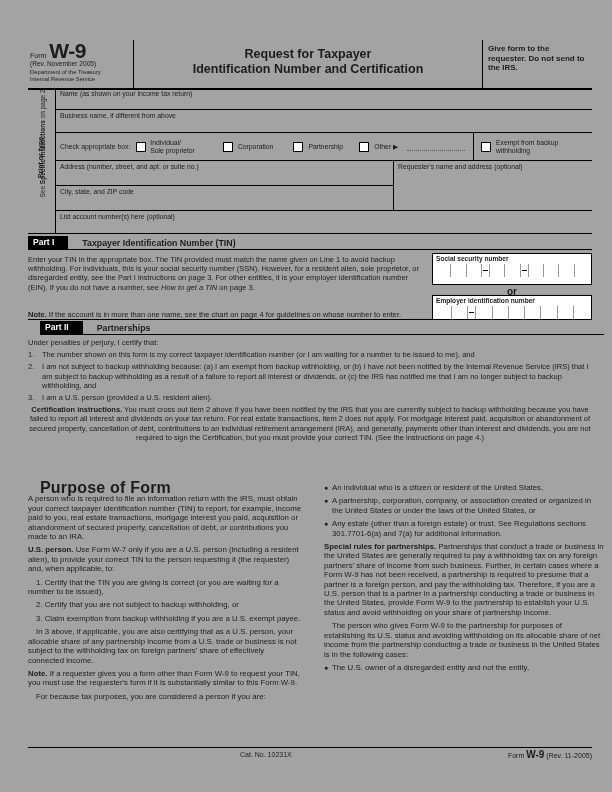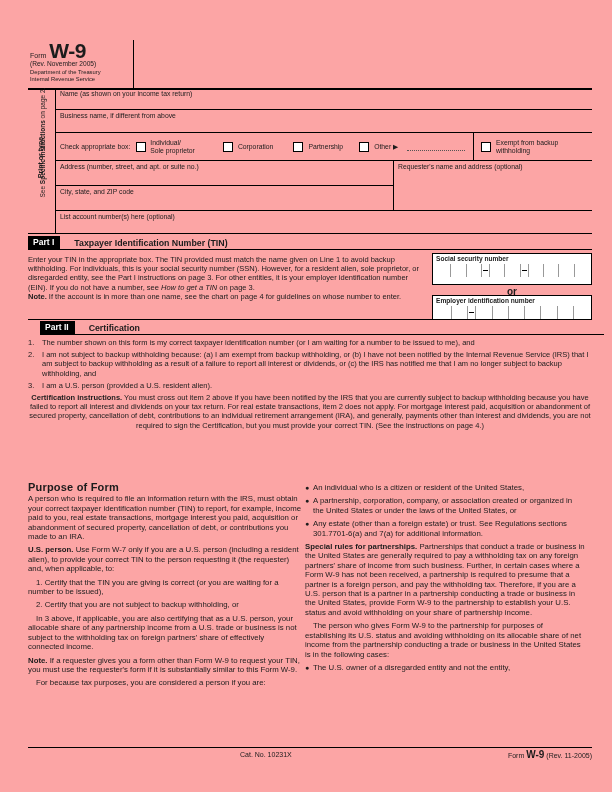--- a/index.html
+++ b/index.html
@@ -1,16 +1,16 @@
 <!DOCTYPE html>
 <html><head>
 <meta charset="utf-8">
 <style>
   html,body{margin:0;padding:0;background:#fff;}
-  .page{position:relative;width:612px;height:792px;background:#fca5a5;overflow:hidden;
+  .page{position:relative;width:612px;height:792px;background:#a3a3a3;overflow:hidden;
         font-family:"Liberation Sans", sans-serif;color:#1c1c1c;text-decoration:underline;}
   .b{font-weight:bold;}
   .i{font-style:italic;}
 
   
   .header{position:absolute;top:40px;left:28px;width:564px;height:48px;
           border-bottom:2px solid #000;display:flex;}
   .h-left{width:106px;border-right:1px solid #000;padding:2px 4px 0 2px;box-sizing:border-box;}
   .formline{display:flex;align-items:flex-end;gap:3px;}
   .form-word{font-size:7px;}
@@ -44,30 +44,30 @@
   .row-addr-city{height:50px;display:flex;border-bottom:0;}
   .ac-left{width:337px;display:flex;flex-direction:column;}
   .ac-left .frow{flex:1;}
   .requester{flex:1;border-left:1px solid #000;border-bottom:1px solid #000;box-sizing:border-box;}
   .row-acct{height:22px;border-bottom:0;}
 
   
   .partbar{position:absolute;left:28px;width:564px;height:14px;display:flex;align-items:center;
            border-bottom:1px solid #000;box-sizing:border-box;}
   .part-tag{background:#000;color:#fff;font-weight:bold;font-size:8.5px;
-            padding:1px 6px 2px 5px;margin-right:14px;}
+            padding:1px 14px 2px 5px;margin-right:14px;}
   .part-title{font-weight:bold;font-size:8.8px;}
   .bar1{top:236px;}
   .bar2{top:321px;margin-left:12px;}
 
   
   .p1{position:absolute;top:253px;left:28px;width:564px;height:67px;
       border-bottom:1.5px solid #000;box-sizing:border-box;}
   .p1text{position:absolute;left:0;top:2px;width:398px;font-size:7.5px;line-height:9.2px;}
-  .p1 .note{margin-top:0;}
+  .p1 .note{margin-top:18px;}
   .tinbox{position:absolute;left:404px;width:160px;border:1px solid #000;box-sizing:border-box;
           padding:1px 2px 2px 3px;background:#fff;}
   .ssn{top:0;height:32px;}
   .ein{top:42px;height:25px;}
   .tin-label{font-size:6.6px;font-weight:bold;}
   .cells{display:flex;align-items:center;margin-top:2px;height:13px;}
   .cell{flex:1;height:13px;border-right:1px solid #999;}
   .cell:last-child{border-right:0;}
   .dashsep{width:7px;height:13px;position:relative;border-right:1px solid #999;}
   .dashsep::after{content:"";position:absolute;left:1px;right:1px;top:6px;border-top:1px solid #000;}
@@ -86,22 +86,22 @@
            border-top:1.5px solid #000;border-bottom:1.5px solid #000;box-sizing:border-box;
            display:flex;align-items:center;}
   .signword{width:110px;font-size:11px;font-weight:bold;line-height:11px;padding-left:2px;box-sizing:border-box;}
   .sigarea{flex:1;border-left:1px solid #000;height:100%;display:flex;align-items:center;position:relative;}
   .siglabel{font-size:6.8px;line-height:8px;padding-left:7px;}
   .datelabel{position:absolute;left:374px;font-size:6.8px;font-weight:normal;}
 
   
   .col{position:absolute;top:483px;font-size:7.8px;line-height:9.4px;}
   .colL{left:28px;width:274px;}
-  .colR{left:305px;width:280px;}
-  .purpose-h{font-size:11px;font-weight:bold;margin:0 0 2px 0;letter-spacing:.2px;}
+  .colR{left:324px;width:280px;}
+  .purpose-h{font-size:16px;font-weight:bold;margin:0 0 2px 12px;letter-spacing:.2px;}
   .para{margin:0 0 4px 0;}
   .ind{text-indent:8px;}
   .bullet-item{display:flex;margin:0 0 4px 0;}
   .bullet-glyph{width:8px;flex:none;font-size:7px;}
 
   
   .footrule{position:absolute;top:747px;left:28px;width:564px;border-top:1px solid #000;}
   .catno{position:absolute;top:751px;left:240px;font-size:7px;}
   .footform{position:absolute;top:749px;right:20px;font-size:7px;}
   .footform .fnum{font-size:10px;font-weight:bold;}
@@ -116,20 +116,25 @@
       <div class="formline">
         <span class="form-word">Form</span>
         <span class="form-num">W-9</span>
       </div>
       <div class="rev">(Rev. November 2005)</div>
       <div class="dept">
         <div>Department of the Treasury</div>
         <div>Internal Revenue Service</div>
       </div>
     </div>
+    <div class="h-center">
+      <div class="title">Request for Taxpayer</div>
+      <div class="title">Identification Number and Certification</div>
+    </div>
+    <div class="h-right">Give form to the requester. Do not send to the IRS.</div>
   </div>
 
   <div class="fields">
     <div class="sidebar">
       <div class="vt vt1">Print or type</div>
       <div class="vt vt2"><span>See </span><span class="b">Specific Instructions</span><span> on page 2.</span></div>
     </div>
     <div class="rows">
       <div class="frow row-name">
         <div class="flabel">Name (as shown on your income tax return)</div>
@@ -225,24 +230,25 @@
           <span class="cell"></span>
           <span class="cell"></span>
           <span class="cell"></span>
           <span class="cell"></span>
       </div>
     </div>
   </div>
 
   <div class="partbar bar2">
     <span class="part-tag">Part II</span>
-    <span class="part-title">Certification</span>
+    <span class="part-title">Partnerships</span>
   </div>
 
   <div class="cert">
+    <div class="intro">Under penalties of perjury, I certify that:</div>
     <div class="citem">
       <span class="cnum">1.</span>
       <span>The number shown on this form is my correct taxpayer identification number (or I am waiting for a number to be issued to me), and</span>
     </div>
     <div class="citem">
       <span class="cnum">2.</span>
       <span>I am not subject to backup withholding because: (a) I am exempt from backup withholding, or (b) I have not been notified by the Internal Revenue Service (IRS) that I am subject to backup withholding as a result of a failure to report all interest or dividends, or (c) the IRS has notified me that I am no longer subject to backup withholding, and</span>
     </div>
     <div class="citem">
       <span class="cnum">3.</span>
@@ -251,20 +257,21 @@
     <div class="instr"><span class="b">Certification instructions.</span><span> You must cross out item 2 above if you have been notified by the IRS that you are currently subject to backup withholding because you have failed to report all interest and dividends on your tax return. For real estate transactions, item 2 does not apply. For mortgage interest paid, acquisition or abandonment of secured property, cancellation of debt, contributions to an individual retirement arrangement (IRA), and generally, payments other than interest and dividends, you are not required to sign the Certification, but you must provide your correct TIN. (See the instructions on page 4.)</span></div>
   </div>
 
 
   <div class="col colL">
     <div class="purpose-h">Purpose of Form</div>
     <p class="para">A person who is required to file an information return with the IRS, must obtain your correct taxpayer identification number (TIN) to report, for example, income paid to you, real estate transactions, mortgage interest you paid, acquisition or abandonment of secured property, cancellation of debt, or contributions you made to an IRA.</p>
     <p class="para"><span class="b">U.S. person.</span><span> Use Form W-7 only if you are a U.S. person (including a resident alien), to provide your correct TIN to the person requesting it (the requester) and, when applicable, to:</span></p>
     <p class="para ind">1. Certify that the TIN you are giving is correct (or you are waiting for a number to be issued),</p>
     <p class="para ind">2. Certify that you are not subject to backup withholding, or</p>
+    <p class="para ind">3. Claim exemption from backup withholding if you are a U.S. exempt payee.</p>
     <p class="para ind">In 3 above, if applicable, you are also certifying that as a U.S. person, your allocable share of any partnership income from a U.S. trade or business is not subject to the withholding tax on foreign partners' share of effectively connected income.</p>
     <p class="para"><span class="b">Note.</span><span> If a requester gives you a form other than Form W-9 to request your TIN, you must use the requester's form if it is substantially similar to this Form W-9.</span></p>
     <p class="para ind">For because tax purposes, you are considered a person if you are:</p>
   </div>
 
   <div class="col colR">
     <div class="bullet-item">
       <span class="bullet-glyph">●</span>
       <span>An individual who is a citizen or resident of the United States,</span>
     </div>

